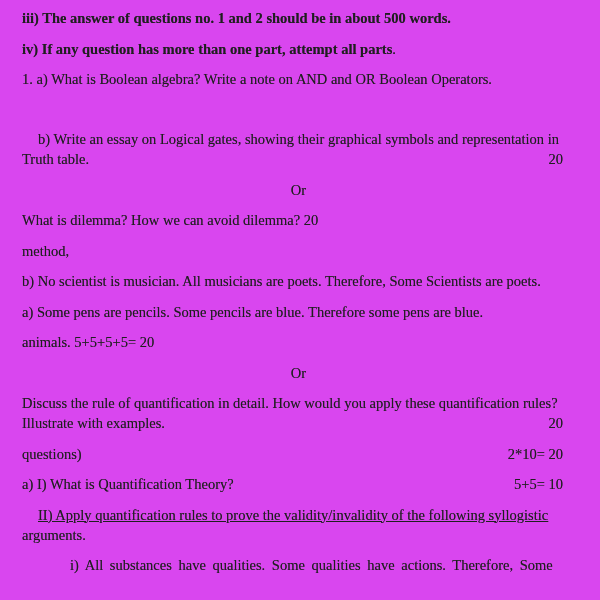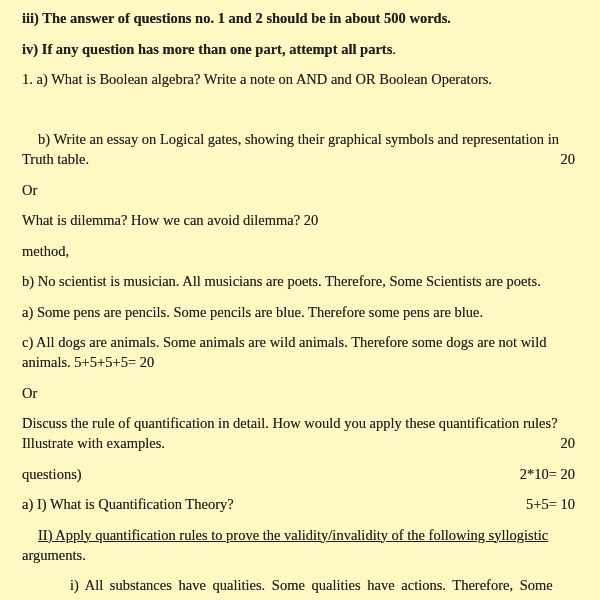--- a/index.html
+++ b/index.html
@@ -14,38 +14,38 @@
     padding: 8px 25px 0 22px;
     overflow: hidden;
     background: #fcfcfc;
     font-family: "Liberation Serif", "DejaVu Serif", serif;
     font-size: 14.5px;
     color: #1f1f1f;
     text-shadow: 0 0 0.6px rgba(31,31,31,0.55);
     filter: blur(0.25px);
   }
   .para { margin: 0 0 10.5px 0; }
-  .para.center { text-align: left; }
+  .para.center { text-align: center; }
   .line {
     position: relative;
     height: 20px;
     line-height: 20px;
     white-space: nowrap;
   }
   .line .right {
     position: absolute;
-    right: 0;
+    right: 12px;
     top: 0;
   }
   .b { font-weight: bold; }
 </style>
 </head>
 <body>
 
-<div class="page" style="background: #fef9c3; color: rgb(31, 31, 31);">
+<div class="page" style="background: #d946ef; color: rgb(31, 31, 31);">
     <div class="para">
       <div class="line"><span class="b">iii) The answer of questions no. 1 and 2 should be in about 500 words.</span></div>
     </div>
     <div class="para">
       <div class="line"><span class="b">iv) If any question has more than one part, attempt all parts</span><span>.</span></div>
     </div>
     <div class="para">
       <div class="line"><span>1. a) What is Boolean algebra? Write a note on AND and OR Boolean Operators.</span></div>
     </div>
     <div class="para">
@@ -61,21 +61,20 @@
     <div class="para">
       <div class="line"><span>method,</span></div>
     </div>
     <div class="para">
       <div class="line"><span>b) No scientist is musician. All musicians are poets. Therefore, Some Scientists are poets.</span></div>
     </div>
     <div class="para">
       <div class="line"><span>a) Some pens are pencils. Some pencils are blue. Therefore some pens are blue.</span></div>
     </div>
     <div class="para">
-      <div class="line"><span>c) All dogs are animals. Some animals are wild animals. Therefore some dogs are not wild</span></div>
       <div class="line"><span>animals. 5+5+5+5= 20</span></div>
     </div>
     <div class="para center">
       <div class="line"><span>Or</span></div>
     </div>
     <div class="para">
       <div class="line"><span>Discuss the rule of quantification in detail. How would you apply these quantification rules?</span></div>
       <div class="line"><span>Illustrate with examples.</span><span class="right">20</span></div>
     </div>
     <div class="para">

